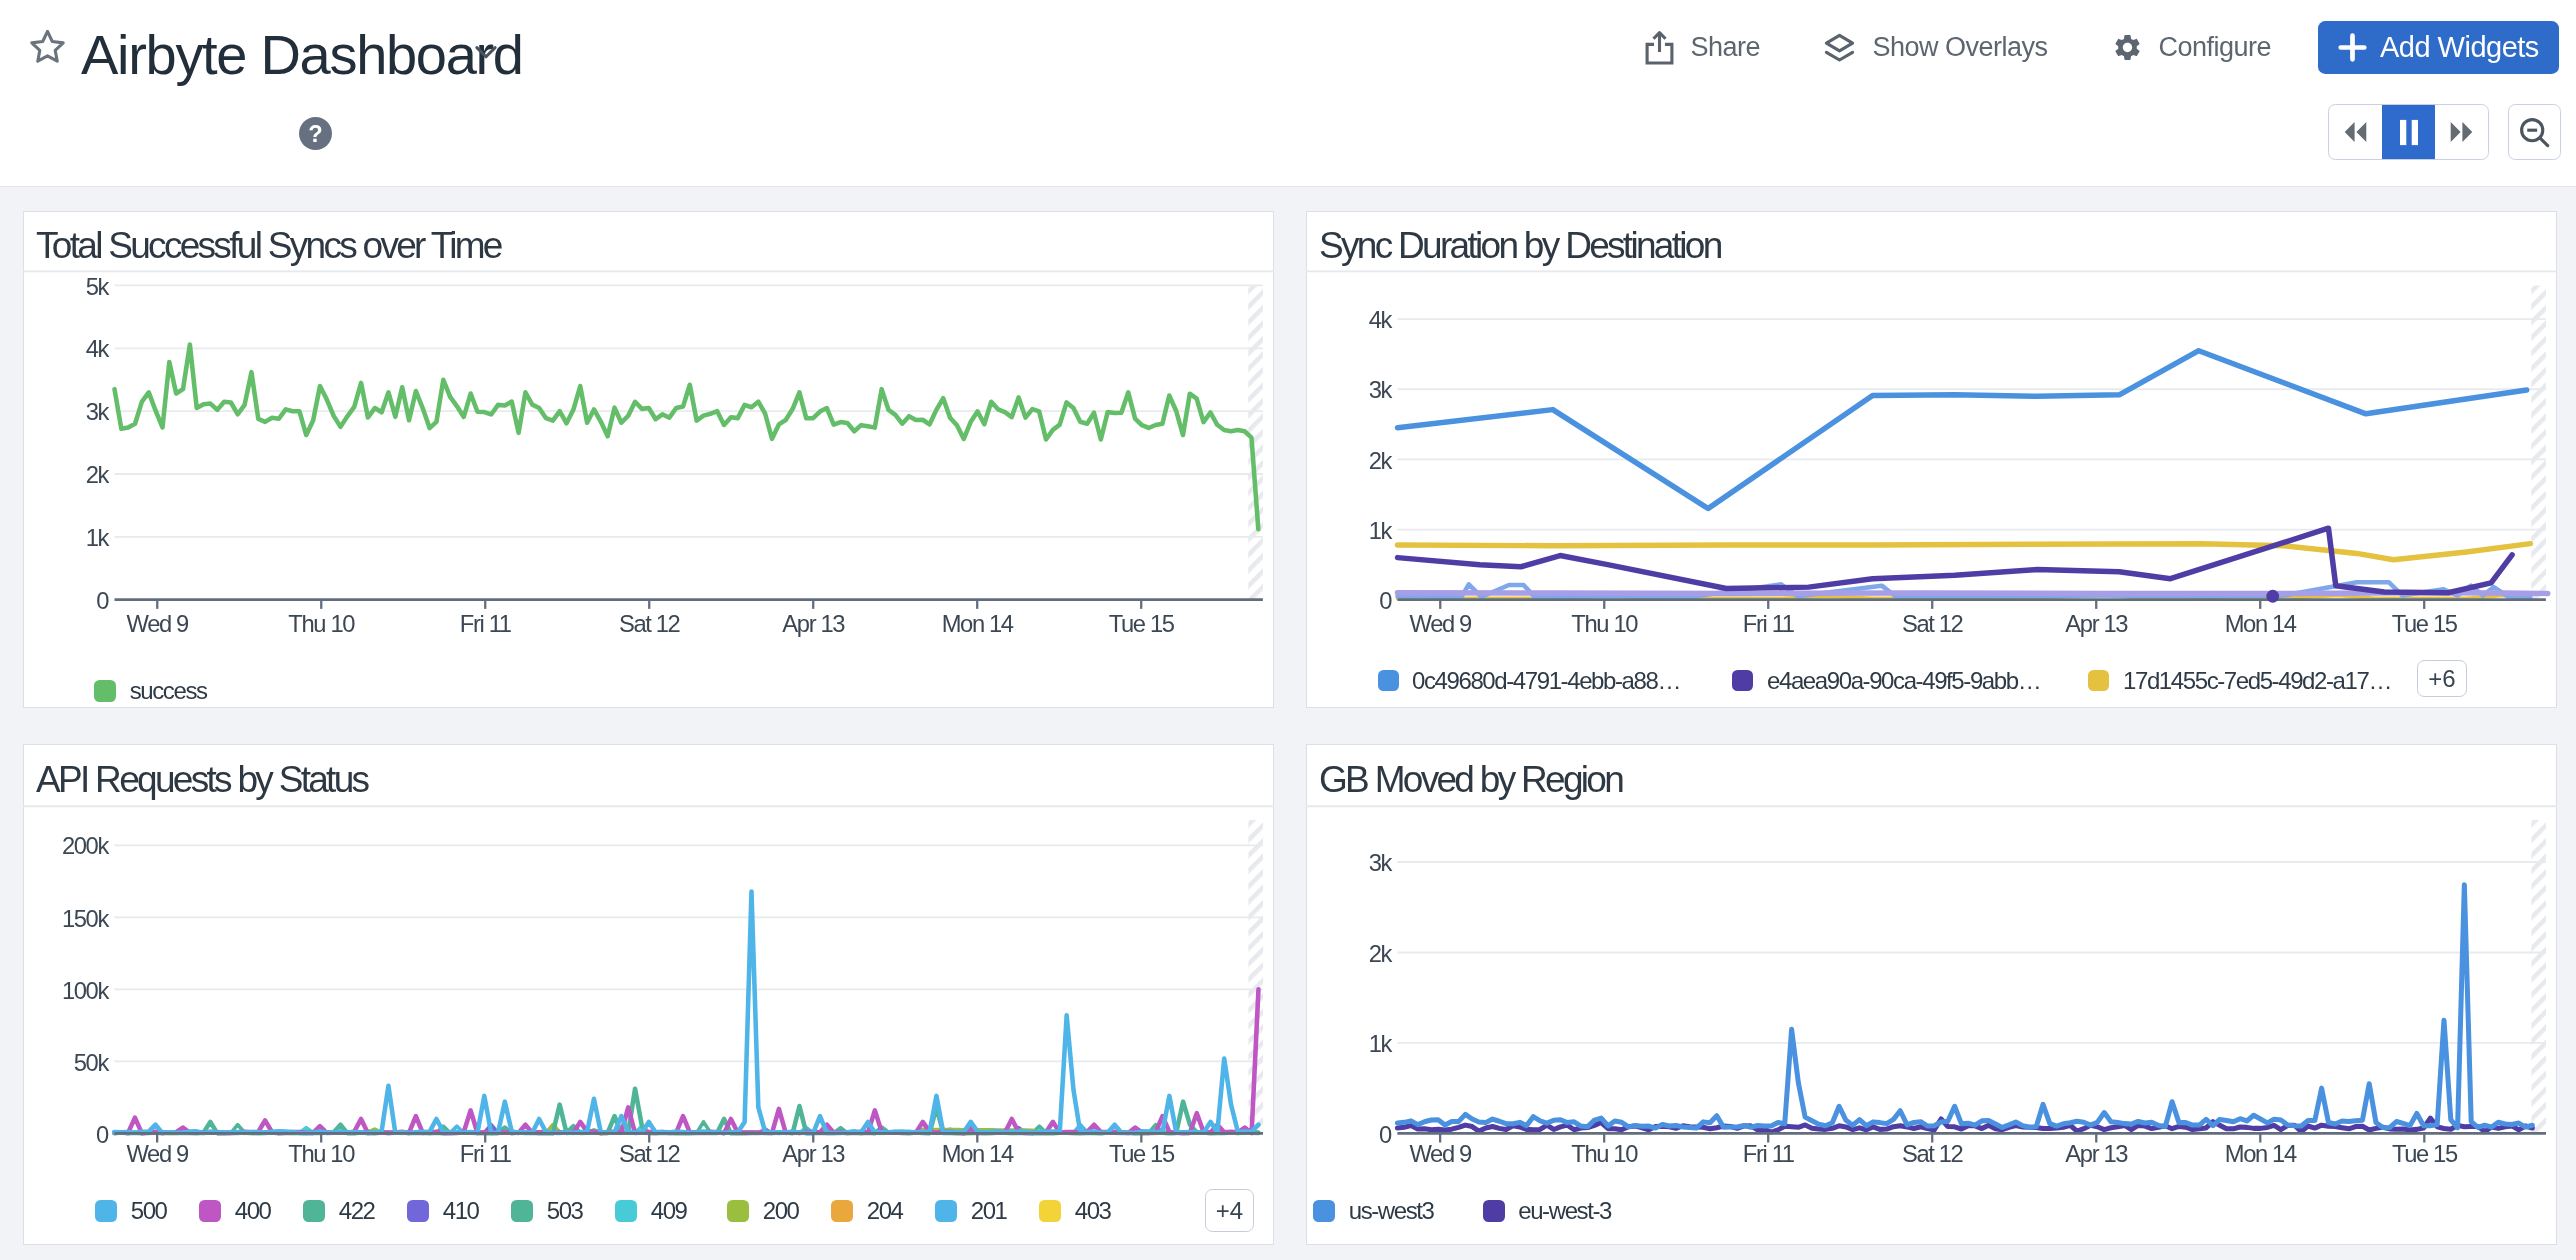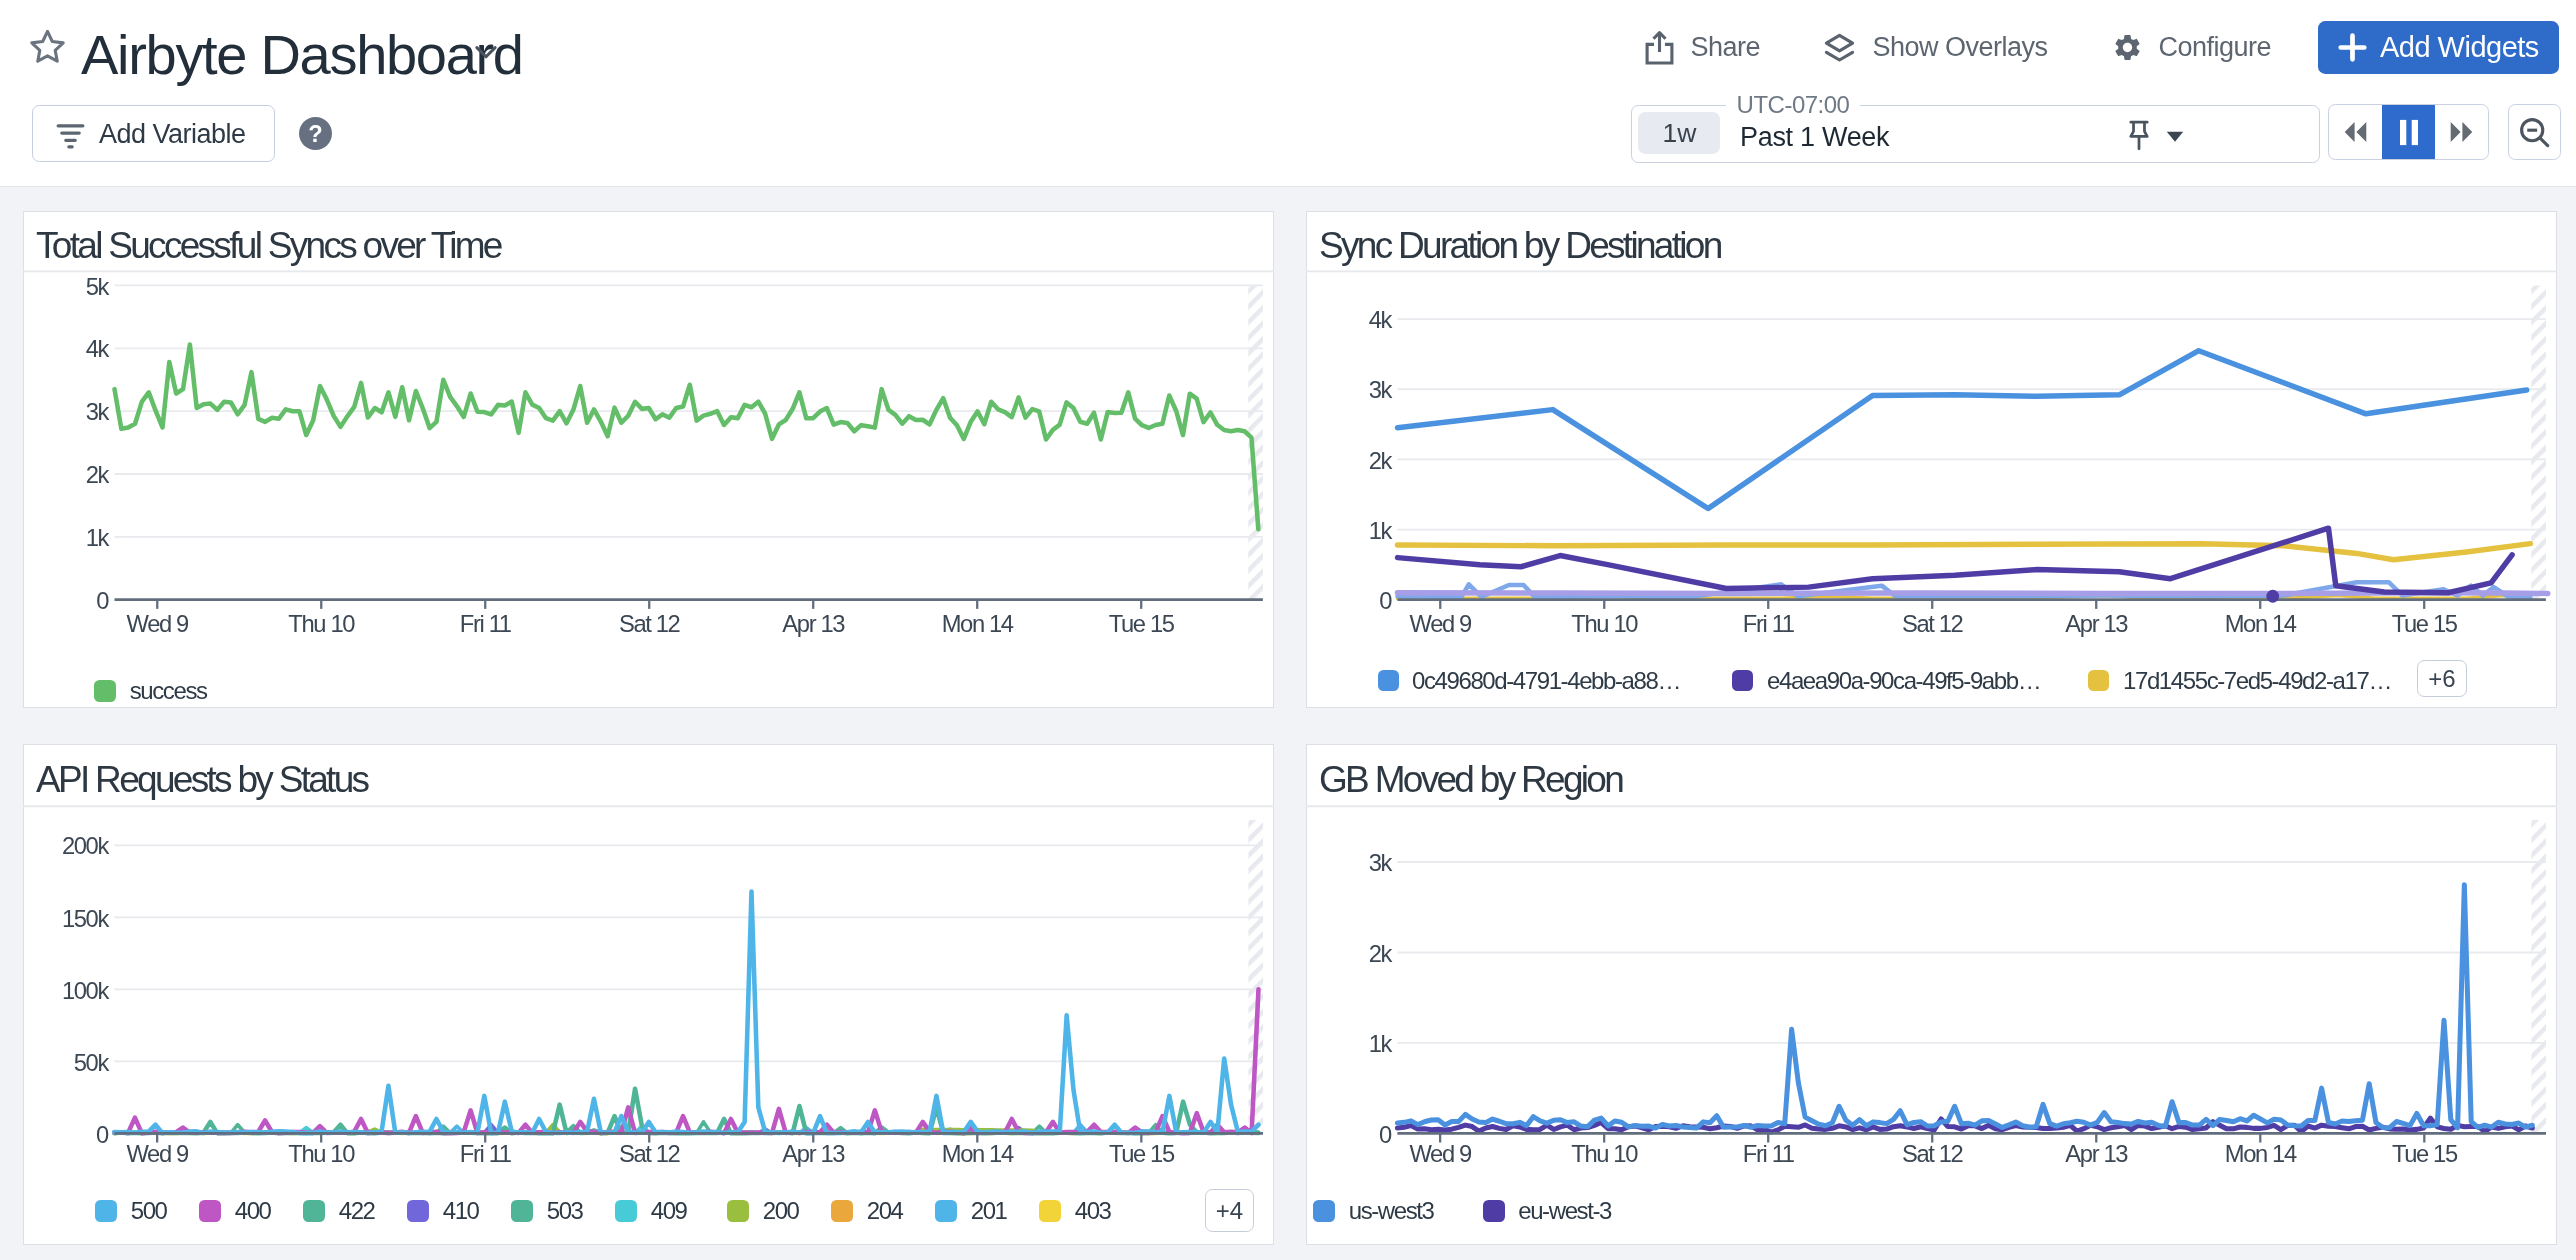--- a/index.html
+++ b/index.html
@@ -54,41 +54,24 @@
     </div>
 <div class="menu" style="left:2112px">
       <svg width="31" height="31" viewBox="0 0 24 24" class="mic">
 <path d="M19.14 12.94c.04-.3.06-.61.06-.94 0-.32-.02-.64-.07-.94l2.03-1.58c.18-.14.23-.41.12-.61l-1.92-3.32c-.12-.22-.37-.29-.59-.22l-2.39.96c-.5-.38-1.03-.7-1.62-.94l-.36-2.54c-.04-.24-.24-.41-.48-.41h-3.84c-.24 0-.43.17-.47.41l-.36 2.54c-.59.24-1.13.57-1.62.94l-2.39-.96c-.22-.08-.47 0-.59.22L2.74 8.87c-.12.21-.08.47.12.61l2.03 1.58c-.05.3-.09.63-.09.94s.02.64.07.94l-2.03 1.58c-.18.14-.23.41-.12.61l1.92 3.32c.12.22.37.29.59.22l2.39-.96c.5.38 1.03.7 1.62.94l.36 2.54c.05.24.24.41.48.41h3.84c.24 0 .44-.17.47-.41l.36-2.54c.59-.24 1.13-.56 1.62-.94l2.39.96c.22.08.47 0 .59-.22l1.92-3.32c.12-.22.07-.47-.12-.61l-2.01-1.58zM12 15.6c-1.98 0-3.6-1.62-3.6-3.6s1.62-3.6 3.6-3.6 3.6 1.62 3.6 3.6-1.62 3.6-3.6 3.6z" fill="#5d6670"></path>
       </svg>
       <span>Configure</span>
     </div>
 <div class="addw"><svg width="29" height="29" viewBox="0 0 16 16" style="vertical-align:-6.4px;margin-right:12.8px">
 <path d="M8 1.5 V14.5 M1.5 8 H14.5" stroke="#fff" stroke-width="2.6" stroke-linecap="round"></path>
       </svg>Add Widgets</div>
-<div class="addvar">
-      <svg width="29" height="29" viewBox="0 0 16 16" style="position:absolute;left:23px;top:13.7px">
-<path d="M1.2 3.2 H14.8 M3.2 7.2 H12.8 M5.4 11.2 H10.6 M7.1 14.8 H8.9" stroke="#5b6670" stroke-width="1.8" stroke-linecap="round"></path>
-      </svg>
-      <span>Add Variable</span>
-    </div>
 <svg width="35" height="35" viewBox="0 0 20 20" style="position:absolute;left:298px;top:116px">
 <circle cx="10" cy="10" r="9.4" fill="#667080"></circle>
 <text x="10" y="14.6" text-anchor="middle" font-size="13.5" font-weight="bold" fill="#fff" font-family="Liberation Sans, sans-serif">?</text>
     </svg>
-<div class="timepick">
-  <div class="utc"><span>UTC-07:00</span></div>
-  <div class="pill1w">1w</div>
-  <div class="pastweek">Past 1 Week</div>
-  <svg width="24" height="31" viewBox="0 0 13 17" style="position:absolute;left:495px;top:13.7px">
-<path d="M2 1.2 H11 M3.5 1.2 V6.2 L2 9 H11 L9.5 6.2 V1.2 M6.5 9 V15.8" fill="none" stroke="#4a545e" stroke-width="1.5" stroke-linejoin="round" stroke-linecap="round"></path>
-      </svg>
-      <svg width="20" height="14.6" viewBox="0 0 22 16" style="position:absolute;left:533px;top:23px">
-<path d="M2 3 H20 L11 14 Z" fill="#3c4652"></path>
-      </svg>
-</div>
 <div class="playgrp">
       <div class="pbtn">
         <svg width="27" height="24" viewBox="0 0 30 26">
           <path d="M14 2 L3 13 L14 24 Z M27 2 L16 13 L27 24 Z" fill="#646b73"></path>
         </svg>
       </div>
       <div class="pbtn mid">
         <svg width="22" height="27" viewBox="0 0 24 30">
           <rect x="2" y="1" width="7" height="28" fill="#fff"></rect>
           <rect x="15" y="1" width="7" height="28" fill="#fff"></rect>

